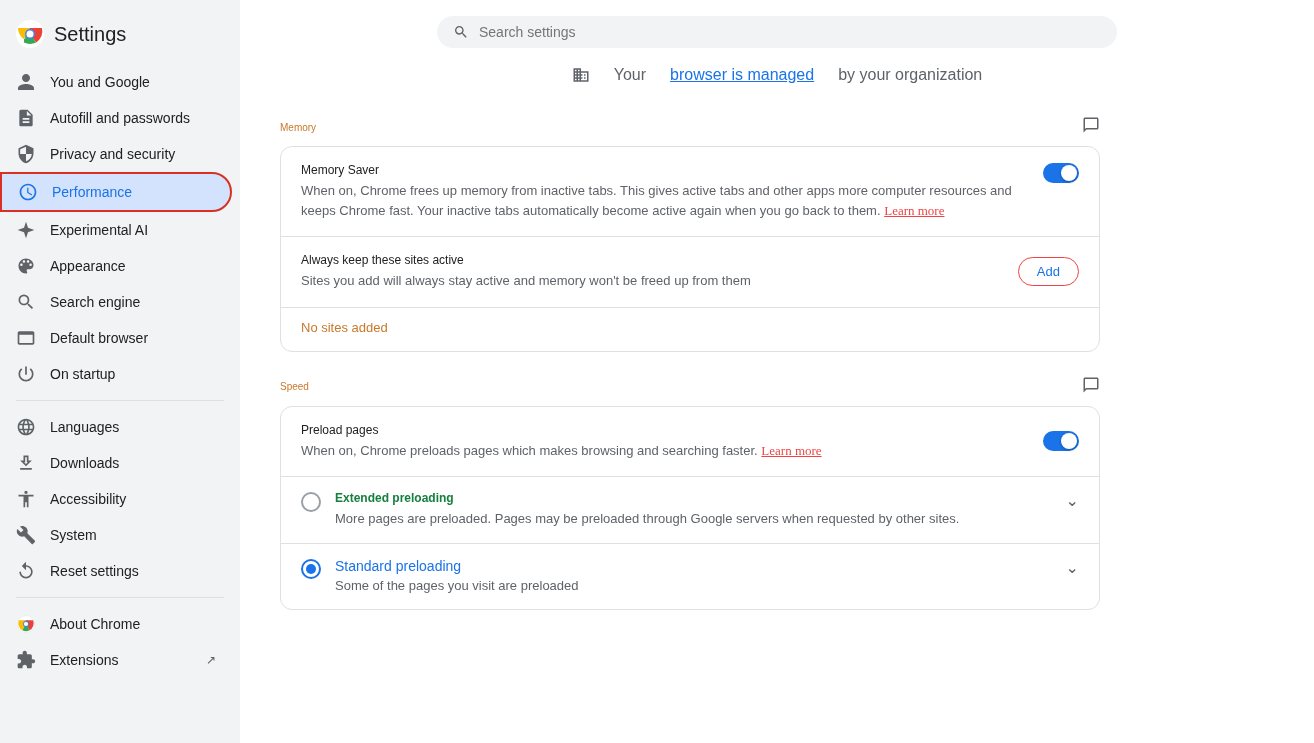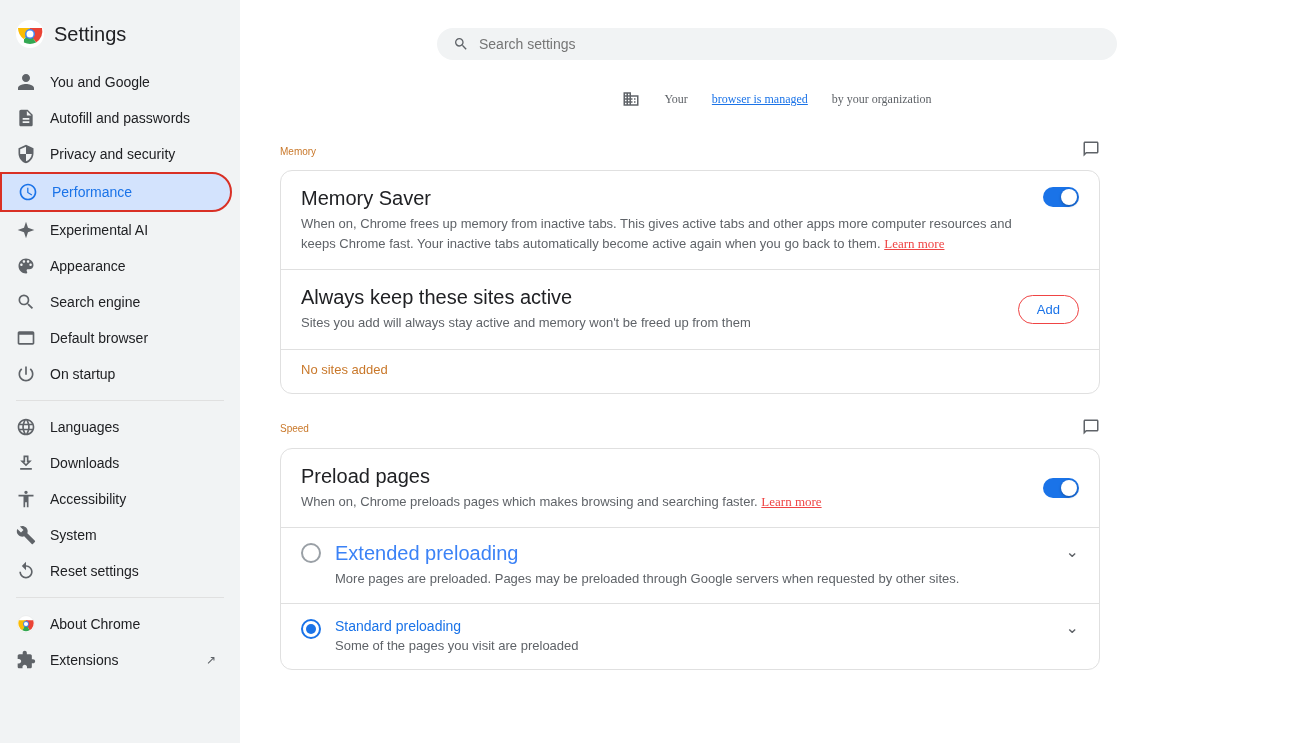--- a/index.html
+++ b/index.html
@@ -112,41 +112,40 @@
     }
 
     .search-bar {
       display: flex;
       align-items: center;
       background: #f1f3f4;
       border-radius: 24px;
       padding: 8px 16px;
       gap: 10px;
       max-width: 680px;
-      margin: 12px auto;
+      margin: 0 auto;
     }
 
     .search-input {
       border: none;
       background: transparent;
       font-size: 14px;
       color: #202124;
       outline: none;
       flex: 1;
     }
 
     .managed-notice {
       display: flex;
       align-items: center;
       justify-content: center;
       gap: 24px;
       padding: 10px 0 16px 0;
-      font-size: 12px;
+      font-size: 16px;
       color: #5f6368;
-      font-family: Liberation Serif, serif;
     }
 
     .managed-notice a {
       color: #1a73e8;
       text-decoration: underline;
     }
 
     .content-body {
       padding: 0 40px 40px 40px;
       max-width: 900px;
@@ -181,21 +180,21 @@
 
     .card-row:last-child {
       border-bottom: none;
     }
 
     .card-row-text {
       flex: 1;
     }
 
     .card-row-title {
-      font-size: 20px;
+      font-size: 12px;
       font-weight: 500;
       color: #202124;
       margin-bottom: 4px;
     }
 
     .card-row-desc {
       font-size: 13px;
       color: #5f6368;
       line-height: 1.5;
     }
@@ -586,21 +585,21 @@
         </div>
         <label class="toggle-switch">
           <input type="checkbox" checked="" style="">
           <span class="toggle-slider on"></span>
         </label>
       </div>
 
       <div class="radio-row">
         <div class="radio-circle"></div>
         <div class="radio-text">
-          <div class="card-row-title" style="color:#3b82f6; font-weight:400;">Extended preloading</div>
+          <div class="card-row-title" style="color:#15803d; font-weight:700;">Extended preloading</div>
           <div class="card-row-desc">More pages are preloaded. Pages may be preloaded through Google servers when requested by other sites.</div>
         </div>
         <span class="chevron-down">⌄</span>
       </div>
 
       <div class="radio-row">
         <div class="radio-circle selected"></div>
         <div class="radio-text">
           <div class="radio-title">Standard preloading</div>
           <div class="card-row-desc">Some of the pages you visit are preloaded</div>

